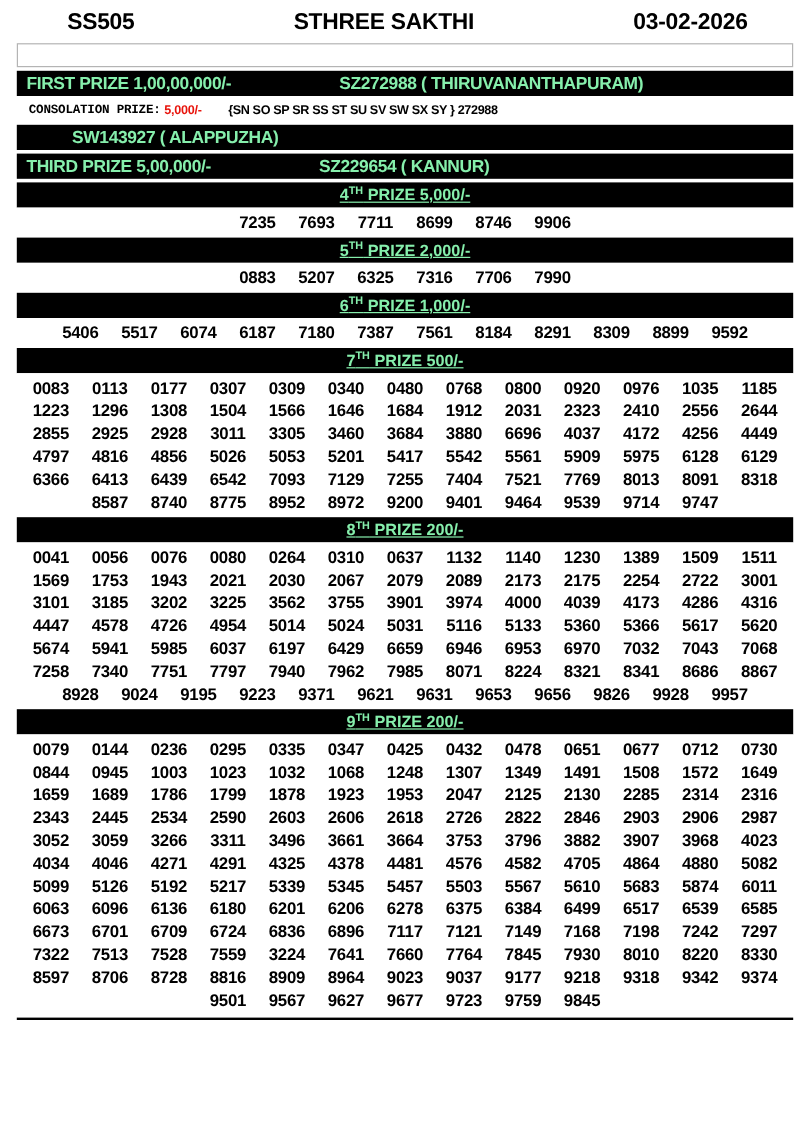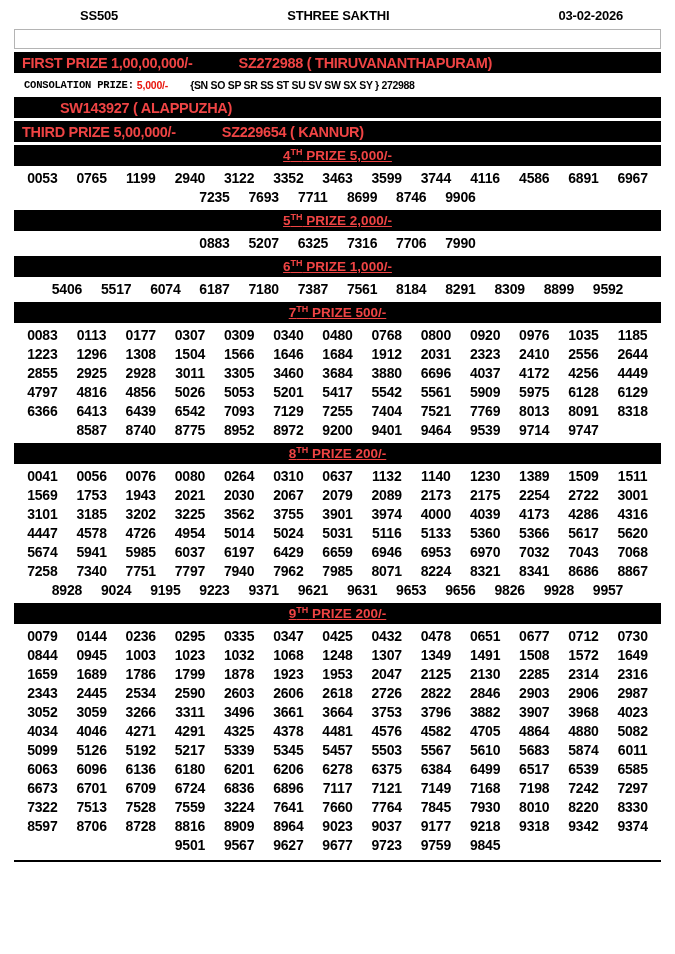--- a/index.html
+++ b/index.html
@@ -24,48 +24,48 @@
 
   
   .top-header {
     display: flex;
     align-items: center;
     justify-content: space-between;
     padding: 8px 52px 6px 56px;
     box-sizing: border-box;
   }
   .top-header .hdr-cell {
-    font-size: 13px;
+    font-size: 19px;
     font-weight: bold;
     letter-spacing: -0.2px;
     white-space: nowrap;
-    margin-left: 24px;
   }
   .hdr-title { letter-spacing: -0.6px; }
 
   .blank-box {
     margin: 0 14px 3px 14px;
     height: 20px;
     border: 1px solid #b4b4b4;
     background: #ffffff;
     box-sizing: border-box;
   }
 
   
   .bar {
     margin: 0 14px;
     background: #000000;
-    color: #ef4444;
+    color: #86efac;
     box-sizing: border-box;
     height: 21px;
     display: flex;
     align-items: center;
     font-weight: bold;
     font-size: 14.5px;
     letter-spacing: -0.3px;
+    gap: 44px;
   }
   .bar + .bar { margin-top: 3px; }
 
   .bar .label {
     padding-left: 8px;
     white-space: nowrap;
   }
   .bar .ticket {
     padding-left: 46px;
     white-space: nowrap;
@@ -156,35 +156,20 @@
         <div class="ticket">SW143927 ( ALAPPUZHA)</div>
       </div>
       <div class="bar">
         <div class="label">THIRD PRIZE 5,00,000/-</div>
         <div class="ticket">SZ229654 ( KANNUR)</div>
       </div>
       <div class="bar centered">
         <div class="label"><span>4</span><sup class="ord">TH</sup><span> PRIZE 5,000/-</span></div>
       </div>
       <div class="numbers">
-        <div class="numrow">
-          <span class="n">0053</span>
-          <span class="n">0765</span>
-          <span class="n">1199</span>
-          <span class="n">2940</span>
-          <span class="n">3122</span>
-          <span class="n">3352</span>
-          <span class="n">3463</span>
-          <span class="n">3599</span>
-          <span class="n">3744</span>
-          <span class="n">4116</span>
-          <span class="n">4586</span>
-          <span class="n">6891</span>
-          <span class="n">6967</span>
-        </div>
         <div class="numrow">
           <span class="n">7235</span>
           <span class="n">7693</span>
           <span class="n">7711</span>
           <span class="n">8699</span>
           <span class="n">8746</span>
           <span class="n">9906</span>
         </div>
       </div>
       <div class="bar centered">

